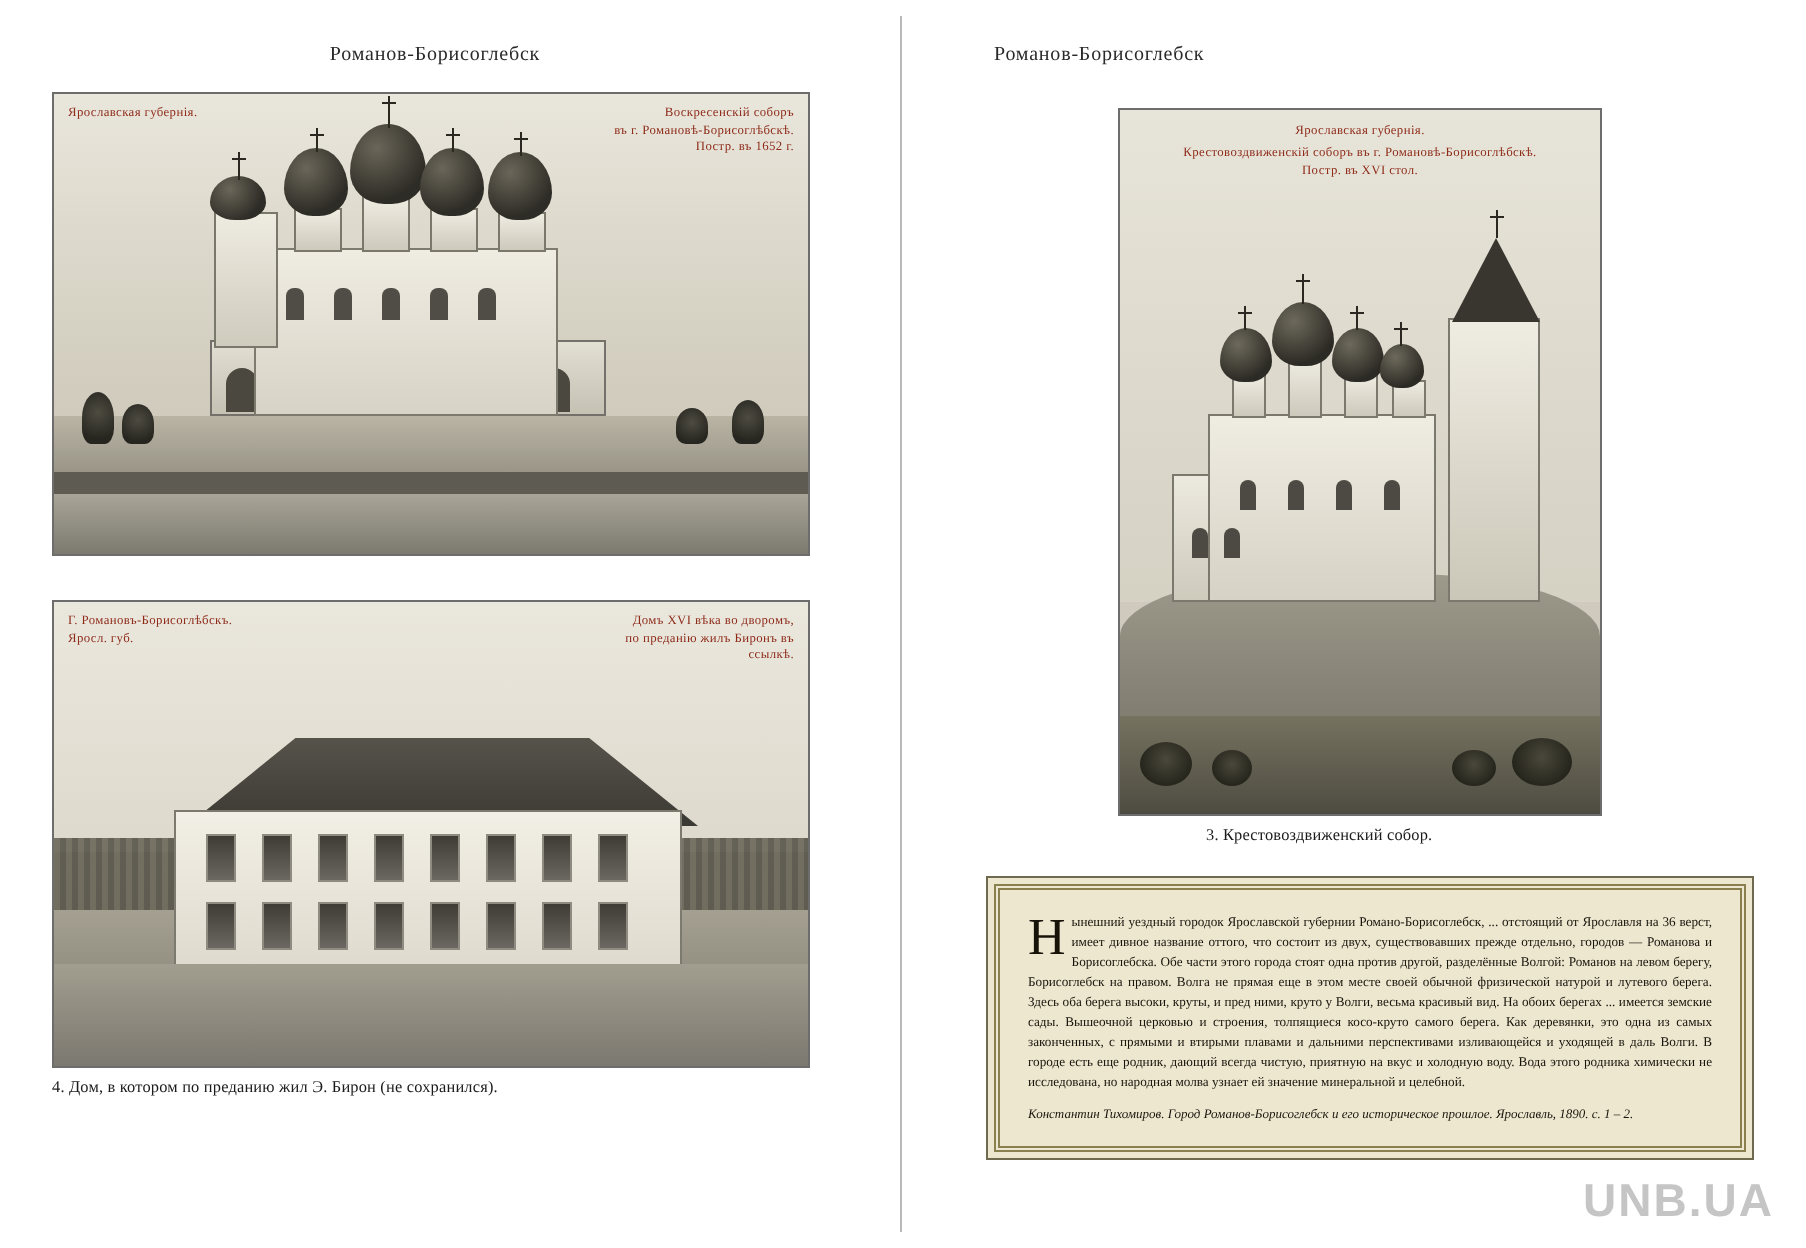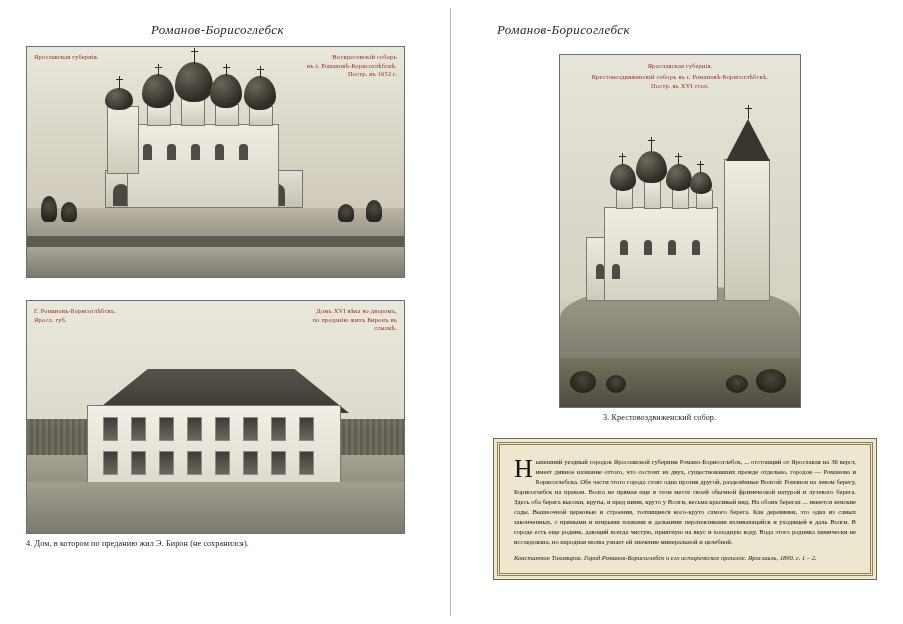--- a/index.html
+++ b/index.html
@@ -38,24 +38,23 @@
     top: 8px;
     bottom: 8px;
     width: 1px;
     background: #b9b9b9;
   }
   .page-right {
     width: 434px;
     padding: 22px 26px 18px 24px;
   }
   .running-head {
-    font-size: 13px;
+    font-size: 10px;
     color: #2a2a2a;
     letter-spacing: 0.4px;
-    font-style: italic;
     margin: 0 0 12px 0;
     height: 12px;
   }
   .rh-right { text-align: left; padding-left: 4px; }
   .rh-left { text-align: center; }
 
   
   .figure { margin: 0 0 8px 0; }
   .card {
     position: relative;
@@ -464,14 +463,17 @@
       <div class="panel-inner">
         <span class="dropcap">Н</span>
         <span>ынешний уездный городок Ярославской губернии Романо-Борисоглебск, ... отстоящий от Ярославля на 36 верст, имеет дивное название оттого, что состоит из двух, существовавших прежде отдельно, городов — Романова и Борисоглебска. Обе части этого города стоят одна против другой, разделённые Волгой: Романов на левом берегу, Борисоглебск на правом. Волга не прямая еще в этом месте своей обычной фризической натурой и лутевого берега. Здесь оба берега высоки, круты, и пред ними, круто у Волги, весьма красивый вид. На обоих берегах ... имеется земские сады. Вышеочной церковью и строения, толпящиеся косо-круто самого берега. Как деревянки, это одна из самых законченных, с прямыми и втирыми плавами и дальними перспективами изливающейся и уходящей в даль Волги.
 В городе есть еще родник, дающий всегда чистую, приятную на вкус и холодную воду. Вода этого родника химически не исследована, но народная молва узнает ей значение минеральной и целебной.</span>
         <span class="src">Константин Тихомиров. Город Романов-Борисоглебск и его историческое прошлое. Ярославль, 1890. с. 1 – 2.</span>
       </div>
     </div>
 
   </div>
 
+  <div class="watermark">
+    <span>UNB</span><span class="ua">.UA</span>
+  </div>
 
 </div>
 
 </body></html>

